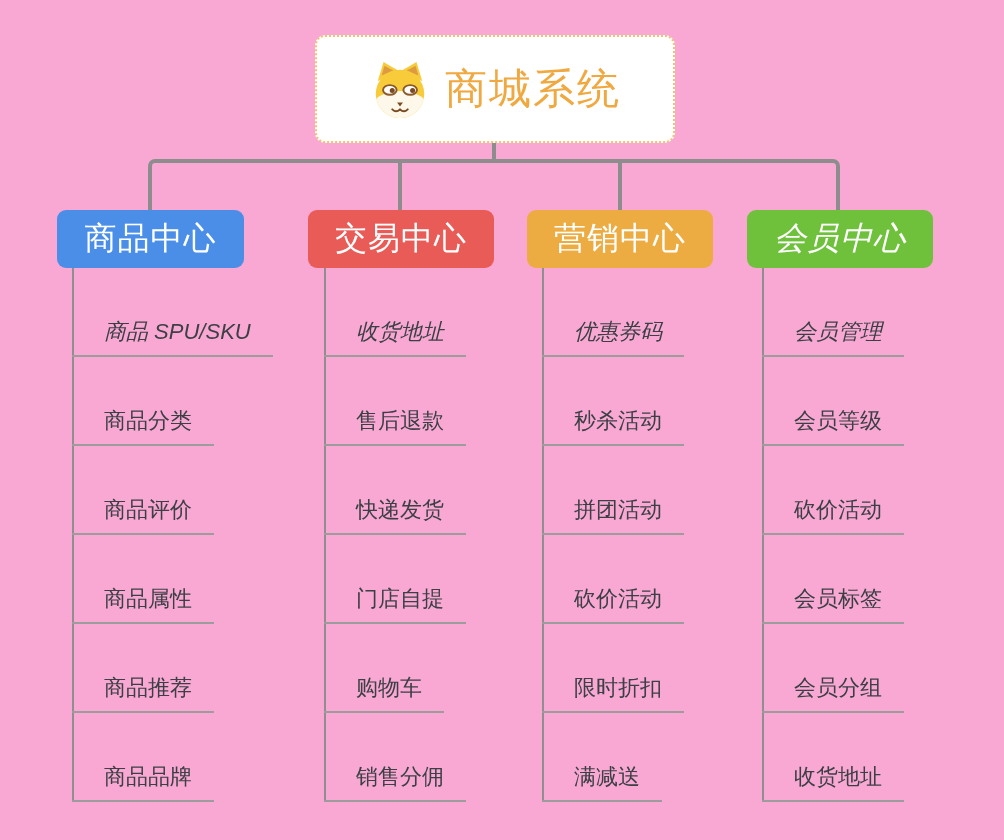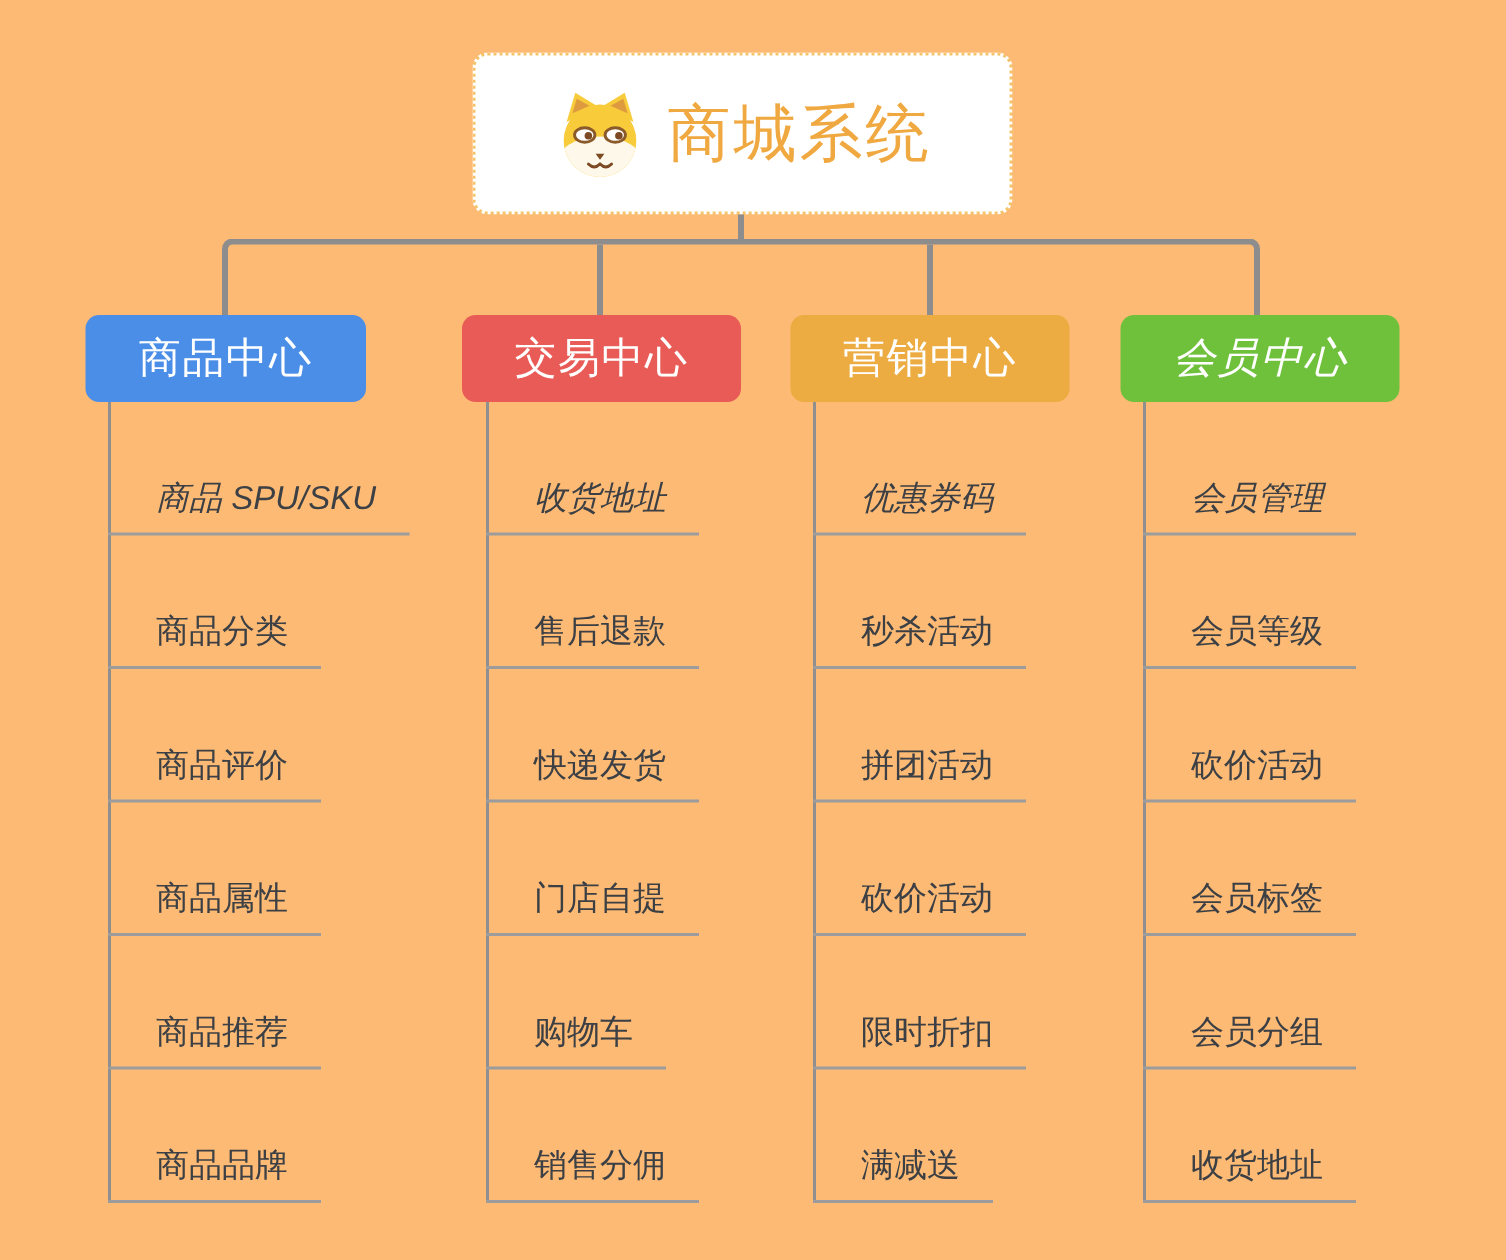--- a/index.html
+++ b/index.html
@@ -1,17 +1,17 @@
 <!DOCTYPE html>
 <html><head>
 <meta charset="utf-8">
 <style>
   html,body{margin:0;padding:0;background:#f6f6f6;}
   .canvas{
-    position:relative;width:1004px;height:840px;background:#fdba74;overflow:hidden;
+    position:relative;width:1004px;height:840px;background:#f9a8d4;overflow:hidden;
     font-family:"Liberation Sans","DejaVu Sans",sans-serif;
   }
   
   .root-node{
     position:absolute;left:315px;top:35px;width:360px;height:108px;
     background:#ffffff;border:2px dotted #f4c46b;border-radius:10px;
     box-sizing:border-box;display:flex;align-items:center;justify-content:center;gap:14px;
   }
   .root-title{font-size:42px;letter-spacing:2px;color:#f0a840;white-space:nowrap;}
   .root-icon{width:62px;height:62px;flex:0 0 auto;}
@@ -22,21 +22,21 @@
     border-top:4px solid #8d8d8d;border-left:4px solid #8d8d8d;border-right:4px solid #8d8d8d;
     border-radius:7px 7px 0 0;background:transparent;
   }
   .root-stub{left:492px;top:143px;width:4px;height:17px;}
   .drop-1{left:398px;top:163px;width:4px;height:47px;}
   .drop-2{left:618px;top:163px;width:4px;height:47px;}
   
   .branch{
     position:absolute;top:210px;height:58px;border-radius:9px;
     display:flex;align-items:center;justify-content:center;
-    color:#ffffff;font-size:28px;letter-spacing:1px;white-space:nowrap;
+    color:#ffffff;font-size:32px;letter-spacing:1px;white-space:nowrap;
   }
   .b0{left:57px;width:187px;}
   .b1{left:308px;width:186px;}
   .b2{left:527px;width:186px;}
   .b3{left:747px;width:186px;font-style:italic;}
   
   .vline{position:absolute;top:268px;height:533px;width:2px;background:#8f8f8f;}
   .v0{left:72px;} .v1{left:324px;} .v2{left:542px;} .v3{left:762px;}
   .leaf{
     position:absolute;box-sizing:border-box;white-space:nowrap;

